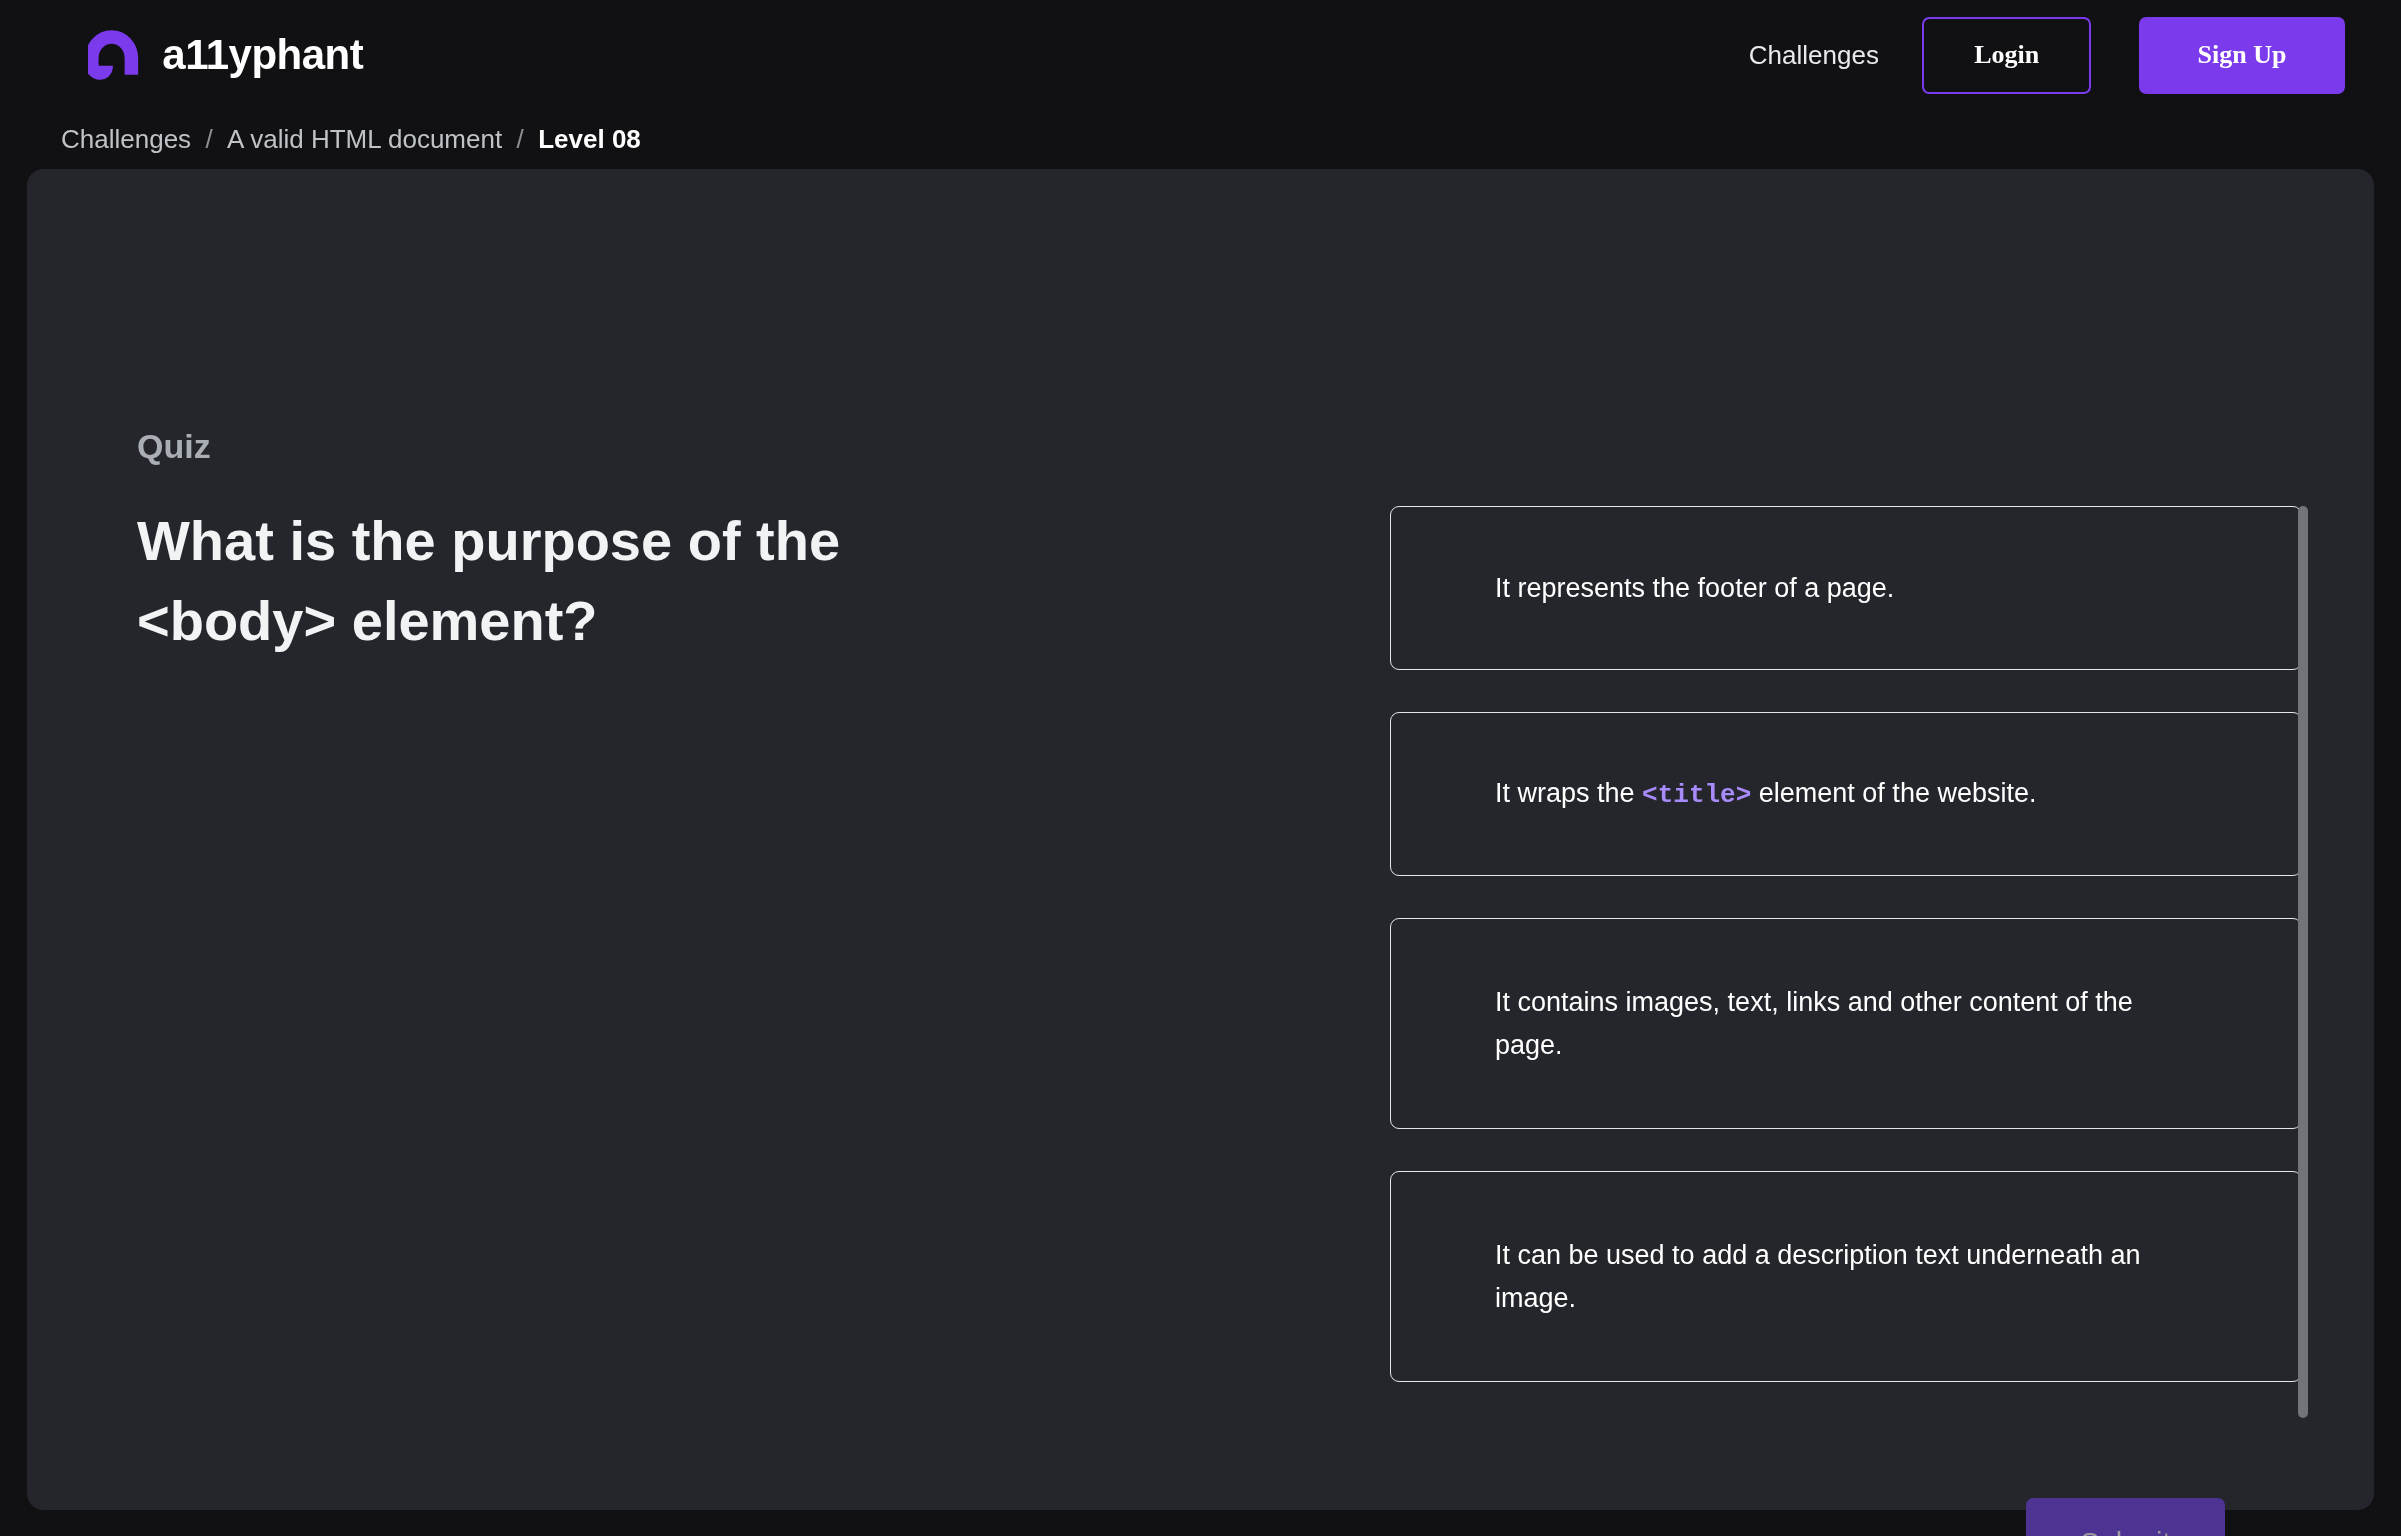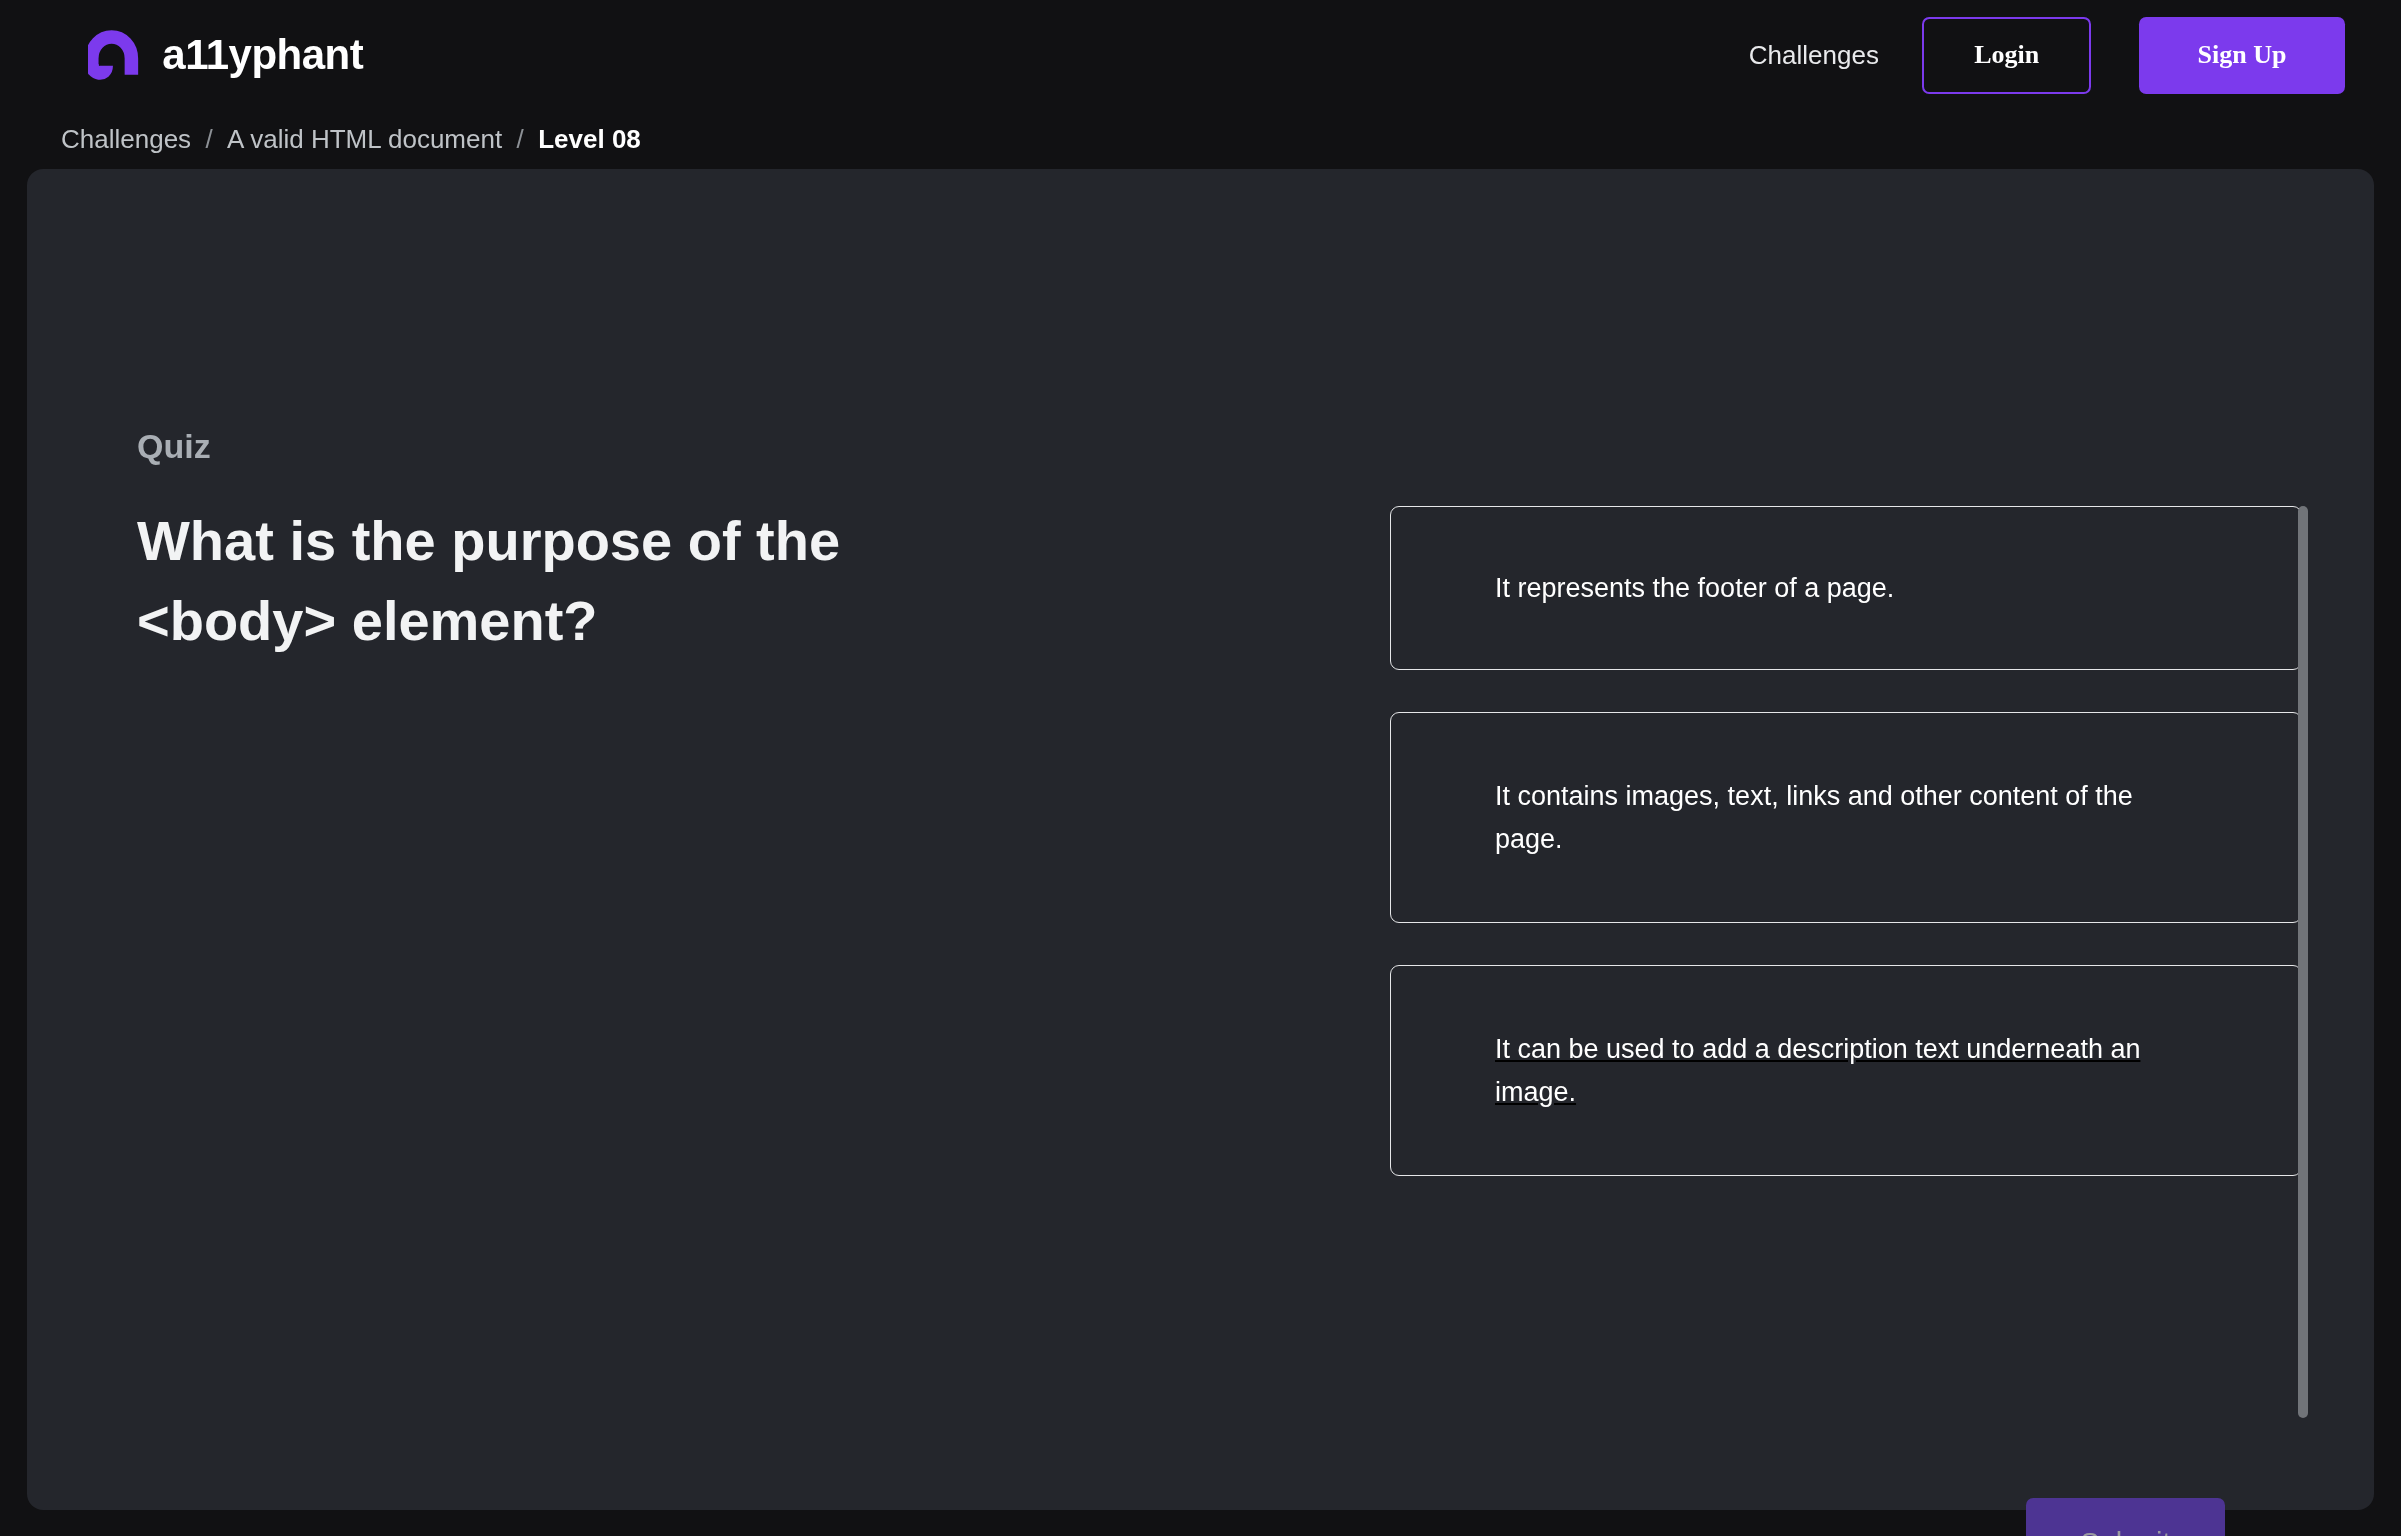--- a/index.html
+++ b/index.html
@@ -191,21 +191,21 @@
   .option-text code {
     font-family: "Liberation Mono", monospace;
     color: #a78bfa;
     font-size: 26px;
     font-weight: 700;
   }
 
   .opt-1 { height: 164px; }
   .opt-2 { height: 164px; }
   .opt-3 { height: 211px; }
-  .opt-4 { height: 211px; text-decoration: underline; }
+  .opt-4 { height: 211px; }
 
   
   .options-scrollbar {
     position: absolute;
     top: 337px;
     left: 2271px;
     width: 10px;
     height: 912px;
     background: transparent;
     border-radius: 5.4px;
@@ -292,20 +292,25 @@
     </section>
 
     <div class="options">
 
       <div class="option opt-1">
         <span class="option-text">
           <span>It represents the footer of a page.</span>
         </span>
       </div>
 
+      <div class="option opt-2">
+        <span class="option-text">
+          <span>It wraps the </span><code>&lt;title&gt;</code><span> element of the website.</span>
+        </span>
+      </div>
 
       <div class="option opt-3">
         <span class="option-text">
           <span>It contains images, text, links and other content of the page.</span>
         </span>
       </div>
 
       <div class="option opt-4">
         <span class="option-text">
           <span>It can be used to add a description text underneath an image.</span>

